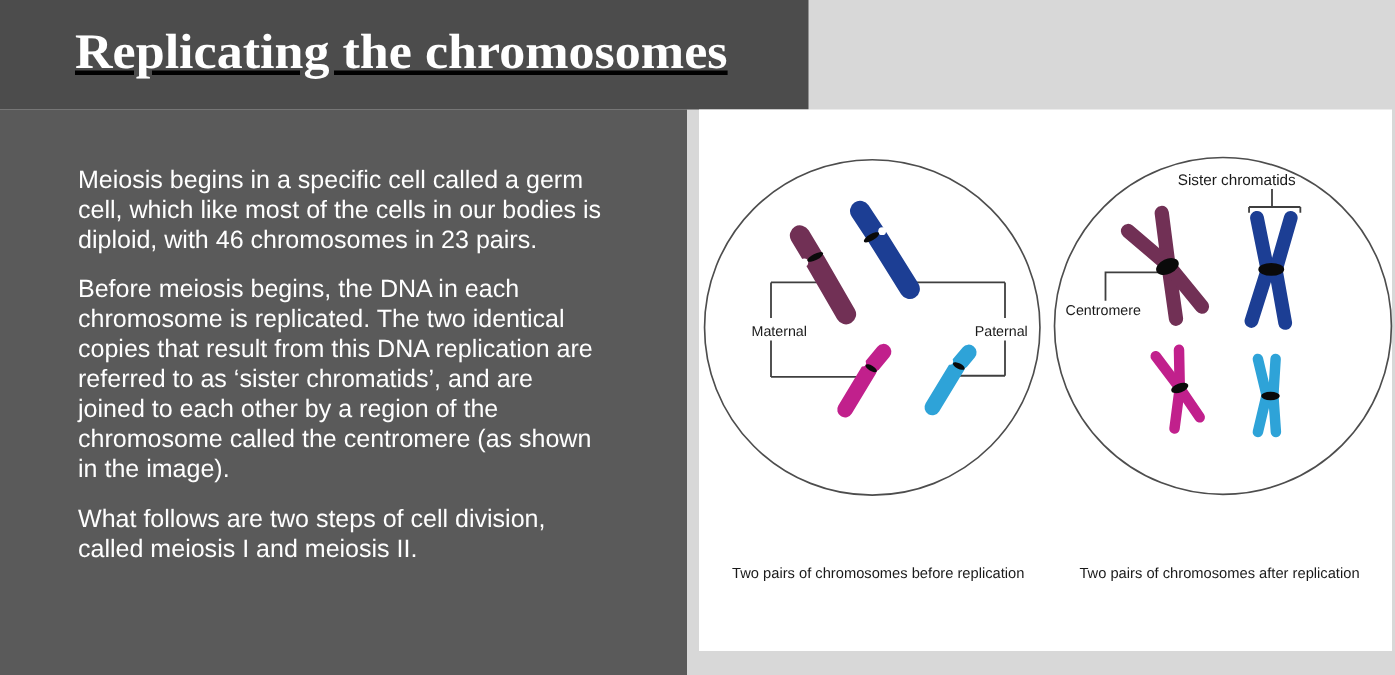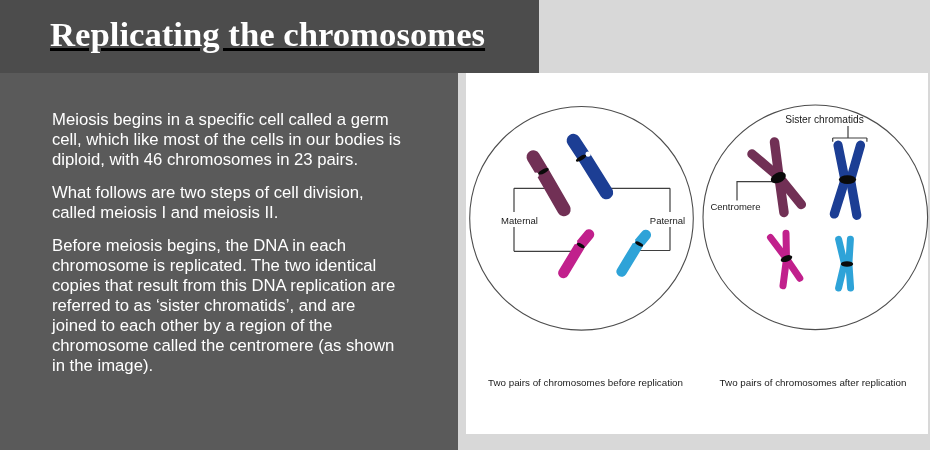--- a/index.html
+++ b/index.html
@@ -17,22 +17,22 @@
   svg{position:absolute;left:0;top:0;}
 </style>
 </head>
 <body>
 <div id="header">
     <h1>Replicating the chromosomes</h1>
   </div>
 <div id="leftpanel">
   <div id="lefttext">
     <p>Meiosis begins in a specific cell called a germ<br>cell, which like most of the cells in our bodies is<br>diploid, with 46 chromosomes in 23 pairs.</p>
+    <p>Before meiosis begins, the DNA in each<br>chromosome is replicated. The two identical<br>copies that result from this DNA replication are<br>referred to as ‘sister chromatids’, and are<br>joined to each other by a region of the<br>chromosome called the centromere (as shown<br>in the image).</p>
     <p>What follows are two steps of cell division,<br>called meiosis I and meiosis II.</p>
-    <p>Before meiosis begins, the DNA in each<br>chromosome is replicated. The two identical<br>copies that result from this DNA replication are<br>referred to as ‘sister chromatids’, and are<br>joined to each other by a region of the<br>chromosome called the centromere (as shown<br>in the image).</p>
   </div>
 </div>
 <div id="whitepanel"></div>
 <svg width="930" height="450" viewBox="0 0 930 450">
 
   <circle cx="581.5" cy="218.3" r="111.8" fill="#ffffff" stroke="#4d4d4d" stroke-width="1.1"></circle>
   <circle cx="815.3" cy="217.3" r="112.3" fill="#ffffff" stroke="#4d4d4d" stroke-width="1.1"></circle>
 
   <g stroke="#3f3f3f" stroke-width="1.2" fill="none">
     <path d="M514,188.3 L553,188.3"></path>

